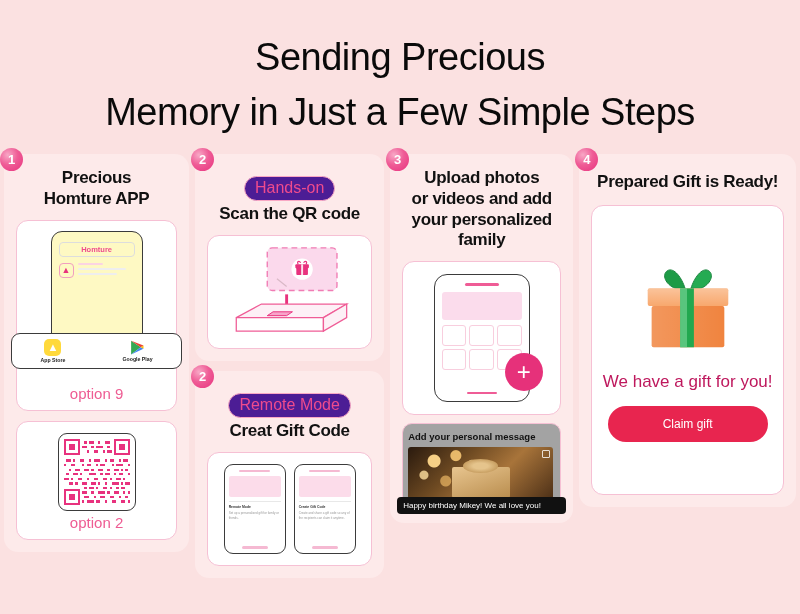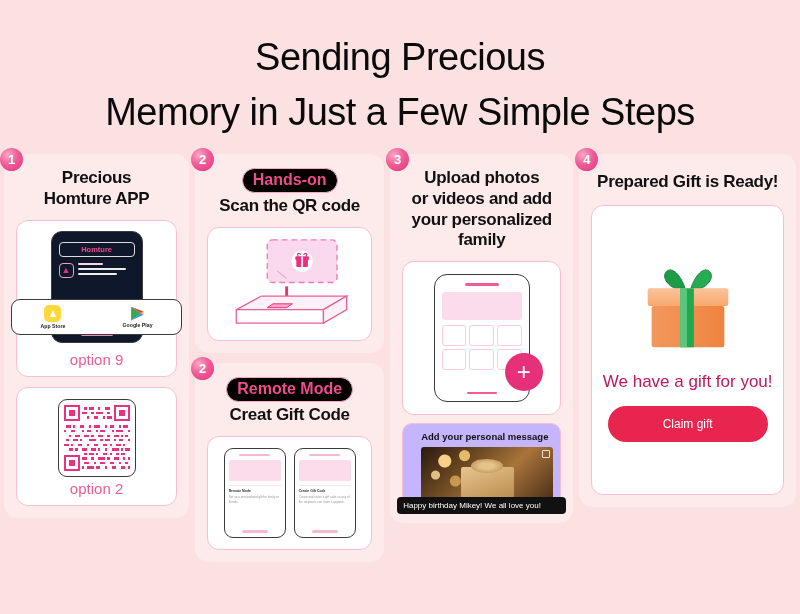--- a/index.html
+++ b/index.html
@@ -65,56 +65,56 @@
     text-align: center;
     font-size: 17px;
     font-weight: bold;
     color: #111;
     line-height: 1.22;
     letter-spacing: -0.3px;
   }
 
   .pill {
     display: block;
-    margin: 0 auto 3px auto;
+    margin: 8px auto 3px auto;
     border: 1.4px solid #f9a8c4;
     border-radius: 20px;
     color: #ef4b8d;
     font-size: 16px;
-    font-weight: bold;
+    font-weight: normal;
     text-align: center;
     padding: 2px 10px 3px 10px;
     width: max-content;
-    background: #000000;
+    background: #4c1d95;
   }
 
   
   .card {
     background: #fff;
     border: 1px solid #f6c0d4;
     border-radius: 12px;
     margin-top: 10px;
     padding: 8px;
     position: relative;
   }
   .opt-label {
     text-align: center;
     color: #ee5c93;
     font-size: 15px;
     margin-top: 3px;
   }
 
   
   .phone1 {
-    width: 92px; height: 112px;
-    margin: 2px auto 8px auto;
+    width: 92px; height: 138px;
+    margin: 2px auto 16px auto;
     border: 1.6px solid #3b3b3b;
     border-radius: 11px;
     position: relative;
-    background: #0f172a;
+    background: #fef9c3;
     overflow: hidden;
   }
   .search-box {
     margin: 10px 7px 0 7px;
     height: 15px;
     border: 1px solid #ddd;
     border-radius: 4px;
     display: flex; align-items: center; justify-content: center;
     color: #ef4b8d; font-size: 7.5px; font-weight: bold;
   }
@@ -205,25 +205,25 @@
   .fab {
     position: absolute; right: -14px; bottom: 10px;
     width: 38px; height: 38px; border-radius: 50%;
     background: #e6317a;
     display: flex; align-items: center; justify-content: center;
     color: #fff; font-size: 24px; font-weight: 300; line-height: 1;
   }
 
   
   .msg-card {
-    background: #c4b5fd;
+    background: #a3a3a3;
     border: 1px solid #f6c0d4;
     border-radius: 10px;
     margin-top: 8px;
-    padding: 7px 7px 9px 18px;
+    padding: 7px 7px 9px 5px;
     position: relative;
   }
   .msg-title { font-size: 9.5px; font-weight: bold; color: #111; margin-bottom: 5px; }
   .photo {
     height: 54px; border-radius: 3px; position: relative; overflow: hidden;
     background:
       radial-gradient(circle at 18% 26%, rgba(255,216,140,.95) 0 6px, transparent 7px),
       radial-gradient(circle at 33% 16%, rgba(255,206,120,.85) 0 5px, transparent 6px),
       radial-gradient(circle at 11% 52%, rgba(255,224,160,.8) 0 4px, transparent 5px),
       radial-gradient(circle at 44% 32%, rgba(255,230,170,.7) 0 4px, transparent 5px),

